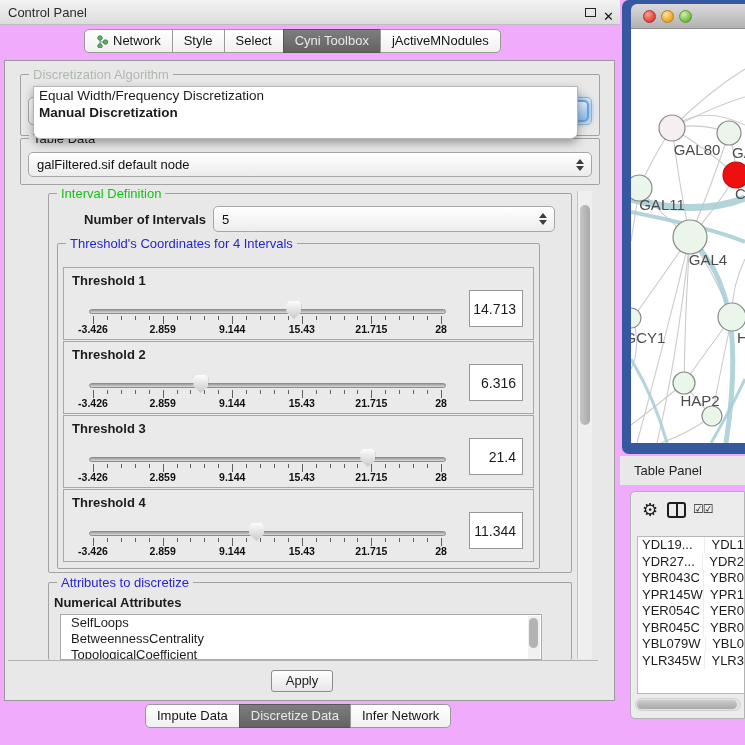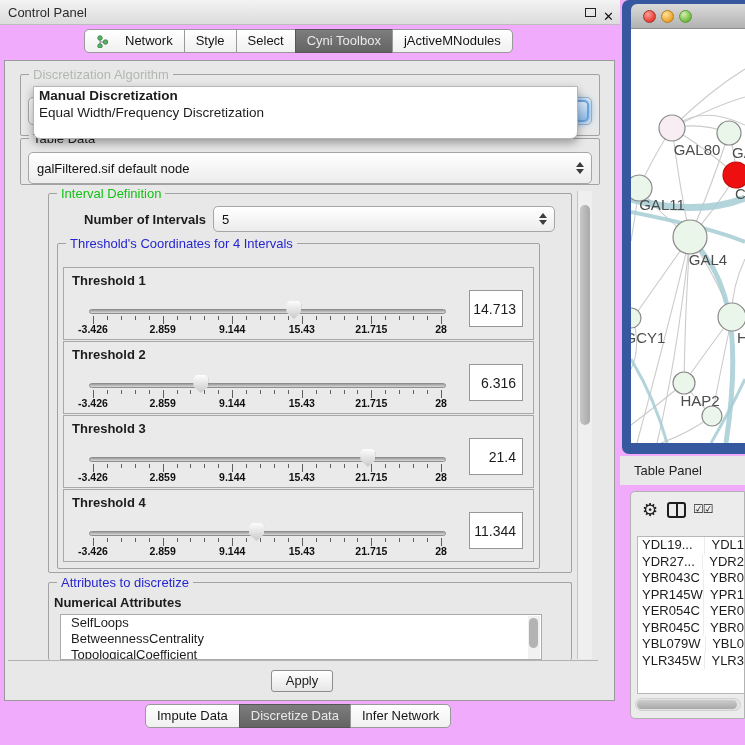--- a/index.html
+++ b/index.html
@@ -11,21 +11,21 @@
   #left-panel{position:absolute;left:0;top:0;width:620px;height:745px;}
   #cp-titlebar{position:absolute;left:0;top:0;width:620px;height:25px;
     background:linear-gradient(#f3f3f3,#dcdcdc);border-bottom:1px solid #bdbdbd;
     font-size:13px;line-height:25px;padding-left:8px;color:#2b2b2b;}
   #float-btn{position:absolute;left:585px;top:8px;width:11px;height:9px;border:1.5px solid #222;background:transparent;}
   #close-btn{position:absolute;left:603px;top:4px;font-size:13px;font-weight:bold;color:#111;cursor:default;}
 
   .seg-tabs{position:absolute;display:flex;}
   .seg-tab{height:24px;line-height:22px;padding:0 11px;font-size:13px;border:1px solid #999;
     background:linear-gradient(#ffffff,#f0f0f0);margin-left:-1px;white-space:nowrap;color:#141414;
-    display:flex;align-items:center;gap:16px;}
+    display:flex;align-items:center;gap:4px;}
   .seg-tab:first-child{border-radius:5px 0 0 5px;margin-left:0;}
   .seg-tab:last-child{border-radius:0 5px 5px 0;}
   .seg-tab.selected{background:linear-gradient(#7d7d7d,#646464);color:#e9e9e9;border-color:#565656;}
   #top-tabs{top:29px;left:84px;}
   #bottom-tabs{top:704px;left:145px;}
 
   #cp-body{position:absolute;left:4px;top:60px;width:611px;height:641px;
     border:1px solid #9a9a9a;background:#e8e8e8;}
 
   .group{position:absolute;border:1px solid #a2a2a2;border-radius:2px;}
@@ -157,29 +157,29 @@
 
     <div class="group" style="left:20px;top:74px;width:580px;height:62px;">
       <span class="group-title faint-title">Discretization Algorithm</span>
     </div>
     <div id="algo-combo" class="combo">
       <span class="blue-btn"></span>
     </div>
 
     <div id="algo-popup">
       <div id="algo-options">
+          <div class="opt">Equal Width/Frequency Discretization</div>
           <div class="opt bold">Manual Discretization</div>
-          <div class="opt">Equal Width/Frequency Discretization</div>
         </div>
     </div>
 
     <div class="group" style="left:20px;top:138px;width:580px;height:47px;">
       <span class="group-title">Table Data</span>
     </div>
-    <div class="combo" style="left:28px;top:152px;width:564px;height:32px;">
+    <div class="combo" style="left:28px;top:152px;width:564px;height:25px;">
       <span>galFiltered.sif default node</span>
       <span class="spin">
           <i class="up"></i>
           <i class="dn"></i>
         </span>
     </div>
 
     <div class="group" style="left:48px;top:193px;width:524px;height:380px;">
       <span class="group-title green-title">Interval Definition</span>
     </div>

